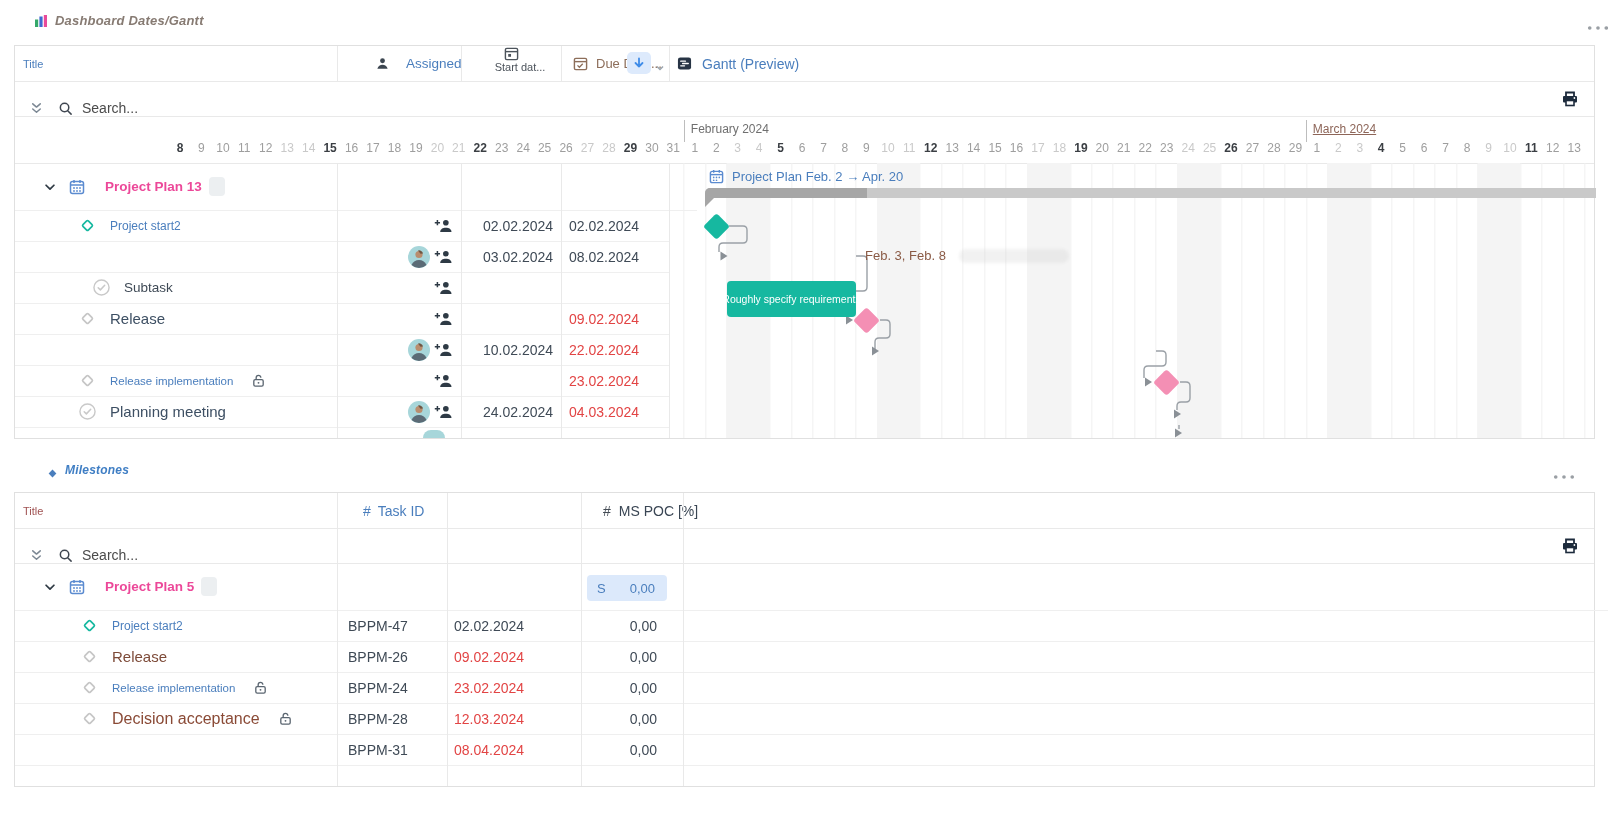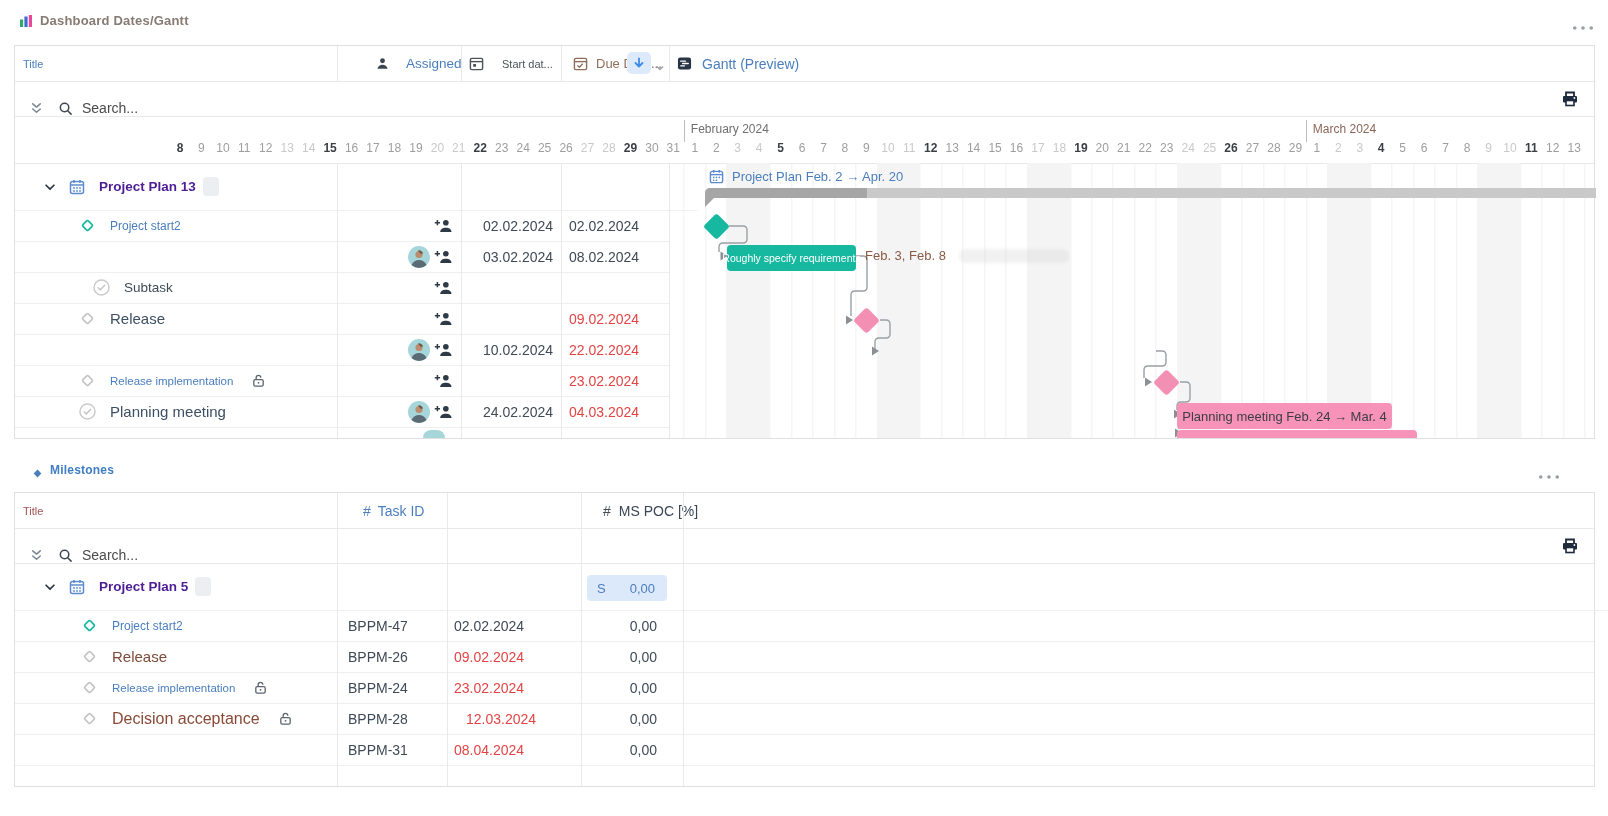--- a/index.html
+++ b/index.html
@@ -1,20 +1,20 @@
 <!DOCTYPE html>
 <html><head>
 <meta charset="utf-8">
 <style>
   html,body{margin:0;padding:0;}
   body{width:1608px;height:816px;background:#fff;font-family:"Liberation Sans",sans-serif;position:relative;overflow:hidden;color:#3f4a56;}
   .panel{position:absolute;left:14px;background:#fff;}
   #p1{top:6px;width:1581px;height:431px;}
   #p2{top:455px;width:1581px;height:331px;}
-  .titlebar{position:absolute;left:0;right:0;top:0;height:30px;}
+  .titlebar{position:absolute;left:15px;right:0;top:0;height:30px;font-style:italic;}
   .ptitle{position:absolute;left:26px;top:7px;font-size:13px;color:#877b73;font-weight:600;letter-spacing:.2px;}
   .ticon{position:absolute;left:4px;top:7px;width:16px;height:16px;}
   .dots{position:absolute;top:11px;cursor:pointer;}
   .tbl{position:absolute;left:0;right:0;border:1px solid #e0e0e0;background:#fff;}
   #t1{top:39px;height:392px;}
   #t2{top:37px;height:293px;}
   .hline{position:absolute;left:0;right:0;height:1px;background:#e9e9e9;}
   .vline{position:absolute;width:1px;background:#e9e9e9;}
   .hcell{position:absolute;display:flex;align-items:center;top:0;height:35px;cursor:pointer;}
   .h-small{font-size:11px;}
@@ -41,36 +41,36 @@
   .t-brown-md{font-size:13px;color:#8d5a45;}
   .t-brown-lg{font-size:15px;color:#7d4a38;}
   .t-brown-xl{font-size:16px;color:#8a4a36;}
   .t-brown-xs{font-size:11px;color:#8d5a45;}
   .t-dark-md{font-size:13.5px;color:#3f4a56;}
   .t-dark-lg{font-size:15px;color:#3d4f63;}
   .t-dark-xl{font-size:15px;color:#3a4a5e;}
   .date{font-size:14px;color:#3f4a56;}
   .red{color:#e24444;}
   .projrow{position:absolute;left:0;border-bottom:1px solid #efefef;display:flex;align-items:center;cursor:pointer;}
-  .projttl{font-size:13.5px;color:#4c1d95;font-weight:600;margin-left:14px;}
+  .projttl{font-size:13.5px;color:#ec4899;font-weight:600;margin-left:20px;}
   .badge-empty{width:16px;height:19px;background:#eceff1;border-radius:4px;margin-left:7px;}
   .sumbadge{position:absolute;display:flex;align-items:center;justify-content:space-between;background:#dce9fb;border-radius:4px;color:#4a7ebd;font-size:13px;cursor:pointer;}
   
   #glayer{position:absolute;left:654px;top:117px;width:927px;height:275px;overflow:hidden;
     background-image:repeating-linear-gradient(to right,transparent 0px,transparent 20.45px,#f0f0f0 20.45px,#f0f0f0 21.45px);
     background-position:-5.65px 0;}
   .wband{position:absolute;top:0;bottom:0;width:42.9px;background:#f4f4f4;}
   .gsum{position:absolute;height:10px;background:#c9c9c9;border-radius:5px 0 0 5px;cursor:pointer;}
   .gsumprog{position:absolute;left:0;top:0;bottom:0;background:#a6a6a6;border-radius:5px 0 0 0;}
   .gsumnotch{position:absolute;left:0;top:10px;width:0;height:0;border-left:9px solid #a6a6a6;border-bottom:9px solid transparent;}
   .gsumlabel{position:absolute;display:flex;align-items:center;font-size:13px;color:#4a7ebd;white-space:nowrap;cursor:pointer;}
   .gdiamond{position:absolute;width:19px;height:19px;transform:rotate(45deg);border-radius:3px;cursor:pointer;}
   .gd-teal{background:#16b8a0;}
   .gd-pink{background:#f48fb4;}
-  .gbar{position:absolute;height:26px;border-radius:4px;display:flex;align-items:center;white-space:nowrap;cursor:pointer;}
+  .gbar{position:absolute;height:36px;border-radius:4px;display:flex;align-items:center;white-space:nowrap;cursor:pointer;margin-top:36px;}
   .gb-teal{background:#16b8a0;color:#fff;font-size:10.5px;justify-content:center;}
   .gb-pink{background:#f792b8;color:#3d3d46;font-size:13px;justify-content:center;}
   .gsuffix{position:absolute;font-size:13px;color:#8a5a45;line-height:22px;white-space:nowrap;}
   .ghost{position:absolute;background:#c4c4c4;opacity:.22;border-radius:7px;filter:blur(1.5px);}
   #connectors{position:absolute;left:0;top:0;}
   .avatar-sliver{position:absolute;width:22px;height:8px;border-radius:11px 11px 0 0;background:#a7d6da;}
 </style>
 </head>
 <body>
 
@@ -102,21 +102,21 @@
     </div>
     <div class="hcell" style="left:322px;width:124px;padding-left:14px;margin-left:24px;">
       <span class="icn">
           <svg viewBox="0 0 16 16" width="15" height="15">
             <circle cx="8" cy="5" r="2.6" fill="#3c4650"></circle>
             <path d="M2.5 13.5c.8-3 3-4.3 5.5-4.3s4.7 1.3 5.5 4.3z" fill="#3c4650"></path>
           </svg>
         </span>
       <span class="blue" style="font-size:13.5px;margin-left:16px;">Assigned</span>
     </div>
-    <div class="hcell" style="left:446px;width:100px;padding-left:8px;">
+    <div class="hcell" style="left:446px;width:100px;padding-left:0;flex-direction:column;">
       <span class="icn">
           <svg viewBox="0 0 16 16" width="15" height="15">
             <rect x="1.5" y="2.5" width="13" height="12" rx="1.5" fill="none" stroke="#4c535b" stroke-width="1.5"></rect>
             <path d="M1.5 6h13" stroke="#4c535b" stroke-width="1.5"></path>
             <rect x="4.5" y="8.5" width="3" height="3" fill="#4c535b"></rect>
           </svg>
         </span>
       <span class="h-small" style="color:#4c535b;margin-left:18px;">Start dat...</span>
     </div>
     <div class="hcell" style="left:546px;width:108px;padding-left:12px;">
@@ -224,21 +224,21 @@
         <span class="day" style="left: 1097.8px;">21</span>
         <span class="day" style="left: 1119.3px;">22</span>
         <span class="day" style="left: 1140.7px;">23</span>
         <span class="day wkd" style="left: 1162.2px;">24</span>
         <span class="day wkd" style="left: 1183.6px;">25</span>
         <span class="day mon" style="left: 1205px;">26</span>
         <span class="day" style="left: 1226.5px;">27</span>
         <span class="day" style="left: 1248px;">28</span>
         <span class="day" style="left: 1269.4px;">29</span>
         <div class="mline" style="left: 1290.8px;"></div>
-        <div class="mlabel m-mar" style="left: 1297.8px;">March 2024</div>
+        <div class="mlabel m-mar" style="left: 1297.8px; text-decoration: underline;">March 2024</div>
         <span class="day" style="left: 1290.8px;">1</span>
         <span class="day wkd" style="left: 1312.3px;">2</span>
         <span class="day wkd" style="left: 1333.8px;">3</span>
         <span class="day mon" style="left: 1355.2px;">4</span>
         <span class="day" style="left: 1376.6px;">5</span>
         <span class="day" style="left: 1398.1px;">6</span>
         <span class="day" style="left: 1419.5px;">7</span>
         <span class="day" style="left: 1441px;">8</span>
         <span class="day wkd" style="left: 1462.5px;">9</span>
         <span class="day wkd" style="left: 1483.9px;">10</span>
@@ -696,21 +696,21 @@
               <svg viewBox="0 0 16 16" width="15" height="15">
                 <rect x="3" y="7" width="10" height="7" rx="1.5" fill="none" stroke="#5a6570" stroke-width="1.4"></rect>
                 <path d="M5.5 7V5a2.5 2.5 0 0 1 5 0" fill="none" stroke="#5a6570" stroke-width="1.4"></path>
                 <circle cx="8" cy="10.5" r="1" fill="#5a6570"></circle>
               </svg>
             </span>
           </div>
           <div class="cell" style="left: 322px; width: 110px; padding-left: 11px;">
             <span class="date">BPPM-28</span>
           </div>
-          <div class="cell" style="left: 444px; width: 134px; padding-left: 7px;">
+          <div class="cell" style="left: 432px; width: 134px; padding-left: 7px;">
             <span class="date red">12.03.2024</span>
           </div>
           <div class="cell" style="left: 566px; width: 102px; justify-content: flex-end; padding-right: 26px; box-sizing: border-box;">
             <span class="date">0,00</span>
           </div>
         </div>
         <div class="trow" style="top: 241px; width: 1579px; height: 31px;">
           <div class="cell" style="left: 322px; width: 110px; padding-left: 11px;">
             <span class="date">BPPM-31</span>
           </div>

